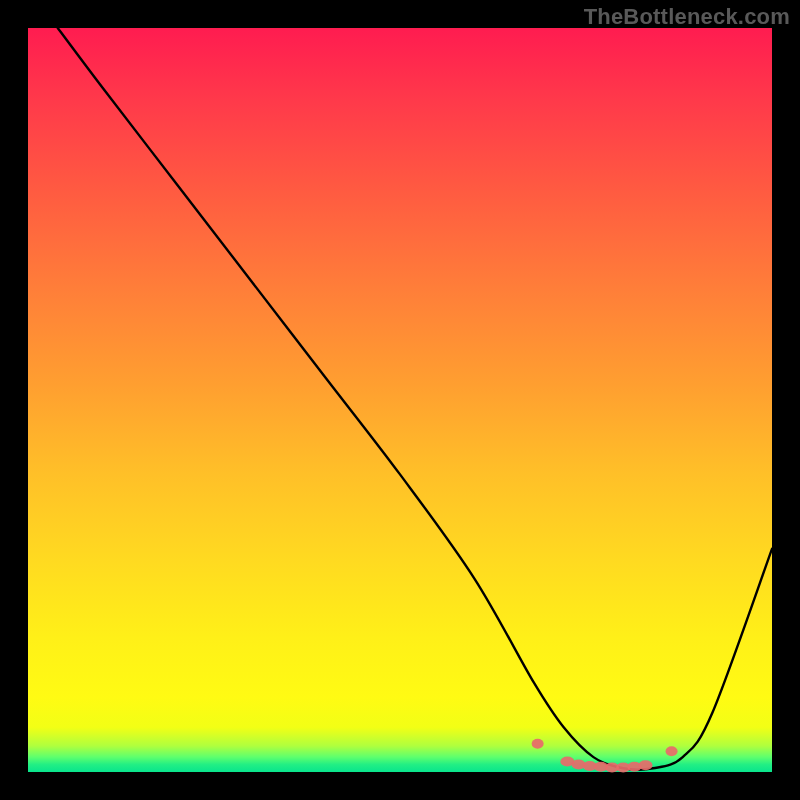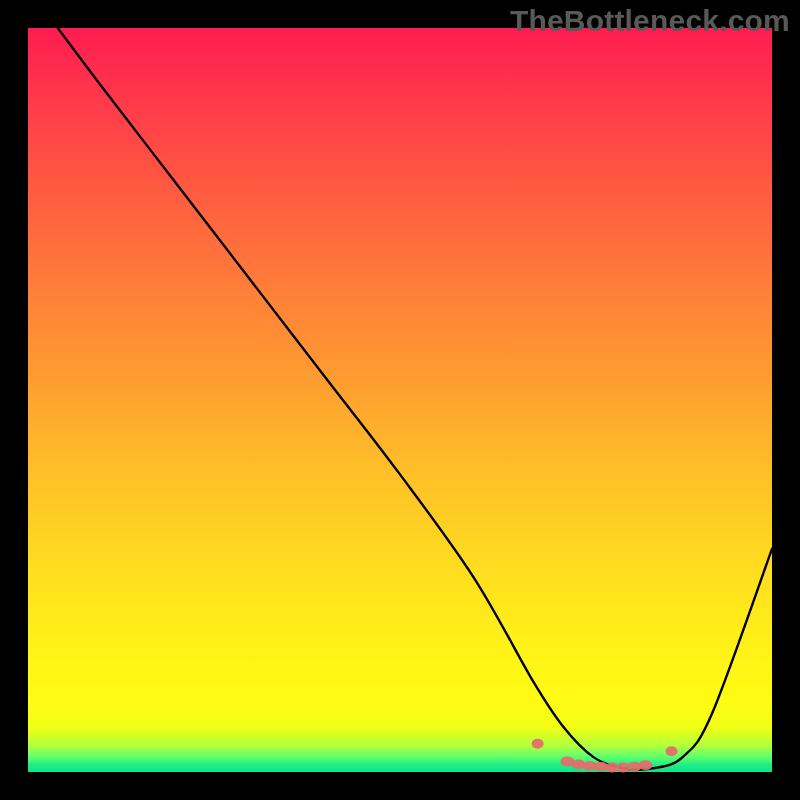--- a/index.html
+++ b/index.html
@@ -15,21 +15,21 @@
     position: relative;
     width: 800px;
     height: 800px;
     background: #000;
   }
   .watermark {
     position: absolute;
     top: 4px;
     right: 10px;
     color: #595959;
-    font-size: 30px;
+    font-size: 22px;
     font-weight: 600;
     letter-spacing: 0.2px;
     z-index: 10;
   }
   .plot-area {
     position: absolute;
     left: 28px;
     top: 28px;
     width: 744px;
     height: 744px;

